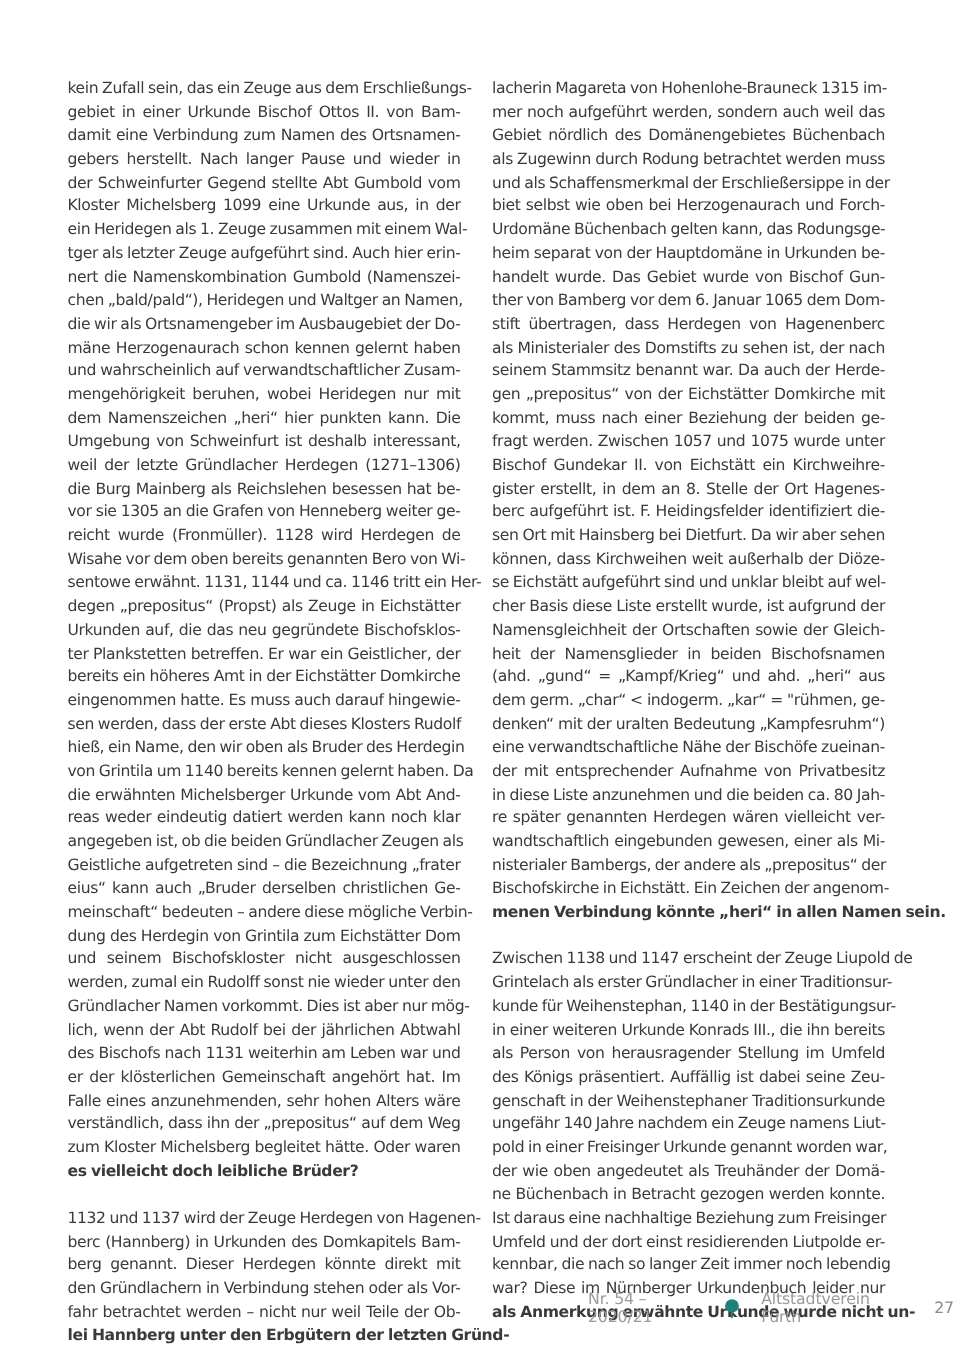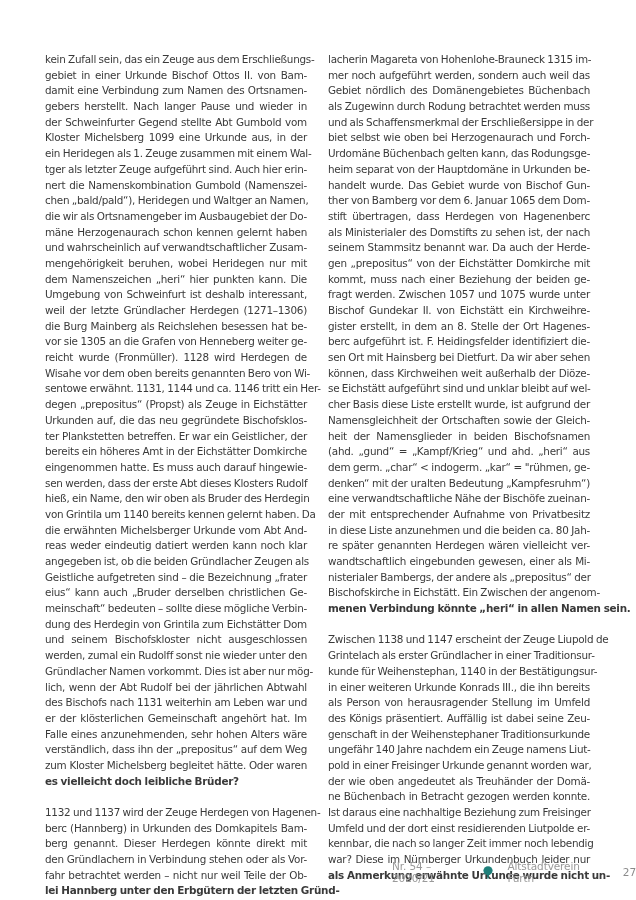--- a/index.html
+++ b/index.html
@@ -97,21 +97,21 @@
       <span class="line">bereits ein höheres Amt in der Eichstätter Domkirche</span>
       <span class="line">eingenommen hatte. Es muss auch darauf hingewie-</span>
       <span class="line">sen werden, dass der erste Abt dieses Klosters Rudolf</span>
       <span class="line">hieß, ein Name, den wir oben als Bruder des Herdegin</span>
       <span class="line">von Grintila um 1140 bereits kennen gelernt haben. Da</span>
       <span class="line">die erwähnten Michelsberger Urkunde vom Abt And-</span>
       <span class="line">reas weder eindeutig datiert werden kann noch klar</span>
       <span class="line">angegeben ist, ob die beiden Gründlacher Zeugen als</span>
       <span class="line">Geistliche aufgetreten sind – die Bezeichnung „frater</span>
       <span class="line">eius“ kann auch „Bruder derselben christlichen Ge-</span>
-      <span class="line">meinschaft“ bedeuten – sollte diese mögliche Verbin-</span>
+      <span class="line">meinschaft“ bedeuten – andere diese mögliche Verbin-</span>
       <span class="line">dung des Herdegin von Grintila zum Eichstätter Dom</span>
       <span class="line">und seinem Bischofskloster nicht ausgeschlossen</span>
       <span class="line">werden, zumal ein Rudolff sonst nie wieder unter den</span>
       <span class="line">Gründlacher Namen vorkommt. Dies ist aber nur mög-</span>
       <span class="line">lich, wenn der Abt Rudolf bei der jährlichen Abtwahl</span>
       <span class="line">des Bischofs nach 1131 weiterhin am Leben war und</span>
       <span class="line">er der klösterlichen Gemeinschaft angehört hat. Im</span>
       <span class="line">Falle eines anzunehmenden, sehr hohen Alters wäre</span>
       <span class="line">verständlich, dass ihn der „prepositus“ auf dem Weg</span>
       <span class="line">zum Kloster Michelsberg begleitet hätte. Oder waren</span>
@@ -156,21 +156,21 @@
       <span class="line">heit der Namensglieder in beiden Bischofsnamen</span>
       <span class="line">(ahd. „gund“ = „Kampf/Krieg“ und ahd. „heri“ aus</span>
       <span class="line">dem germ. „char“ &lt; indogerm. „kar“ = "rühmen, ge-</span>
       <span class="line">denken“ mit der uralten Bedeutung „Kampfesruhm“)</span>
       <span class="line">eine verwandtschaftliche Nähe der Bischöfe zueinan-</span>
       <span class="line">der mit entsprechender Aufnahme von Privatbesitz</span>
       <span class="line">in diese Liste anzunehmen und die beiden ca. 80 Jah-</span>
       <span class="line">re später genannten Herdegen wären vielleicht ver-</span>
       <span class="line">wandtschaftlich eingebunden gewesen, einer als Mi-</span>
       <span class="line">nisterialer Bambergs, der andere als „prepositus“ der</span>
-      <span class="line">Bischofskirche in Eichstätt. Ein Zwischen der angenom-</span>
+      <span class="line">Bischofskirche in Eichstätt. Ein Zeichen der angenom-</span>
       <span class="line last">menen Verbindung könnte „heri“ in allen Namen sein.</span>
     </div>
     <span class="gap"></span>
     <div>
       <span class="line">Zwischen 1138 und 1147 erscheint der Zeuge Liupold de</span>
       <span class="line">Grintelach als erster Gründlacher in einer Traditionsur-</span>
       <span class="line">kunde für Weihenstephan, 1140 in der Bestätigungsur-</span>
       <span class="line">in einer weiteren Urkunde Konrads III., die ihn bereits</span>
       <span class="line">als Person von herausragender Stellung im Umfeld</span>
       <span class="line">des Königs präsentiert. Auffällig ist dabei seine Zeu-</span>

